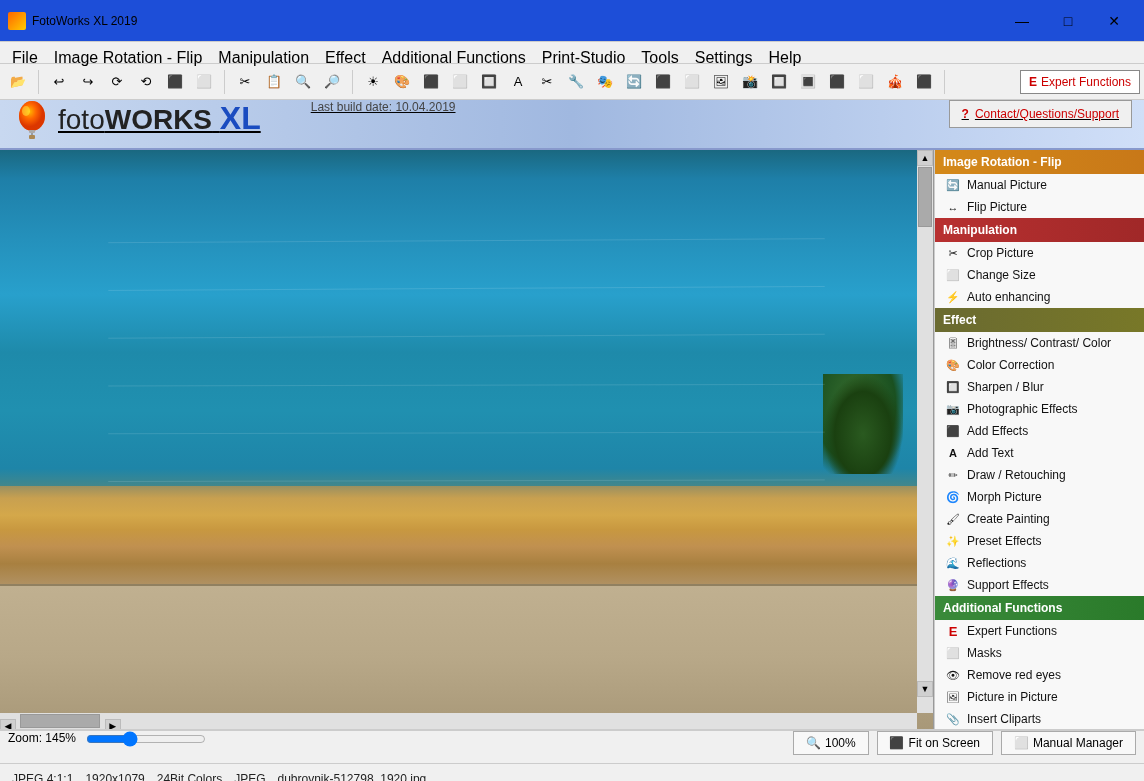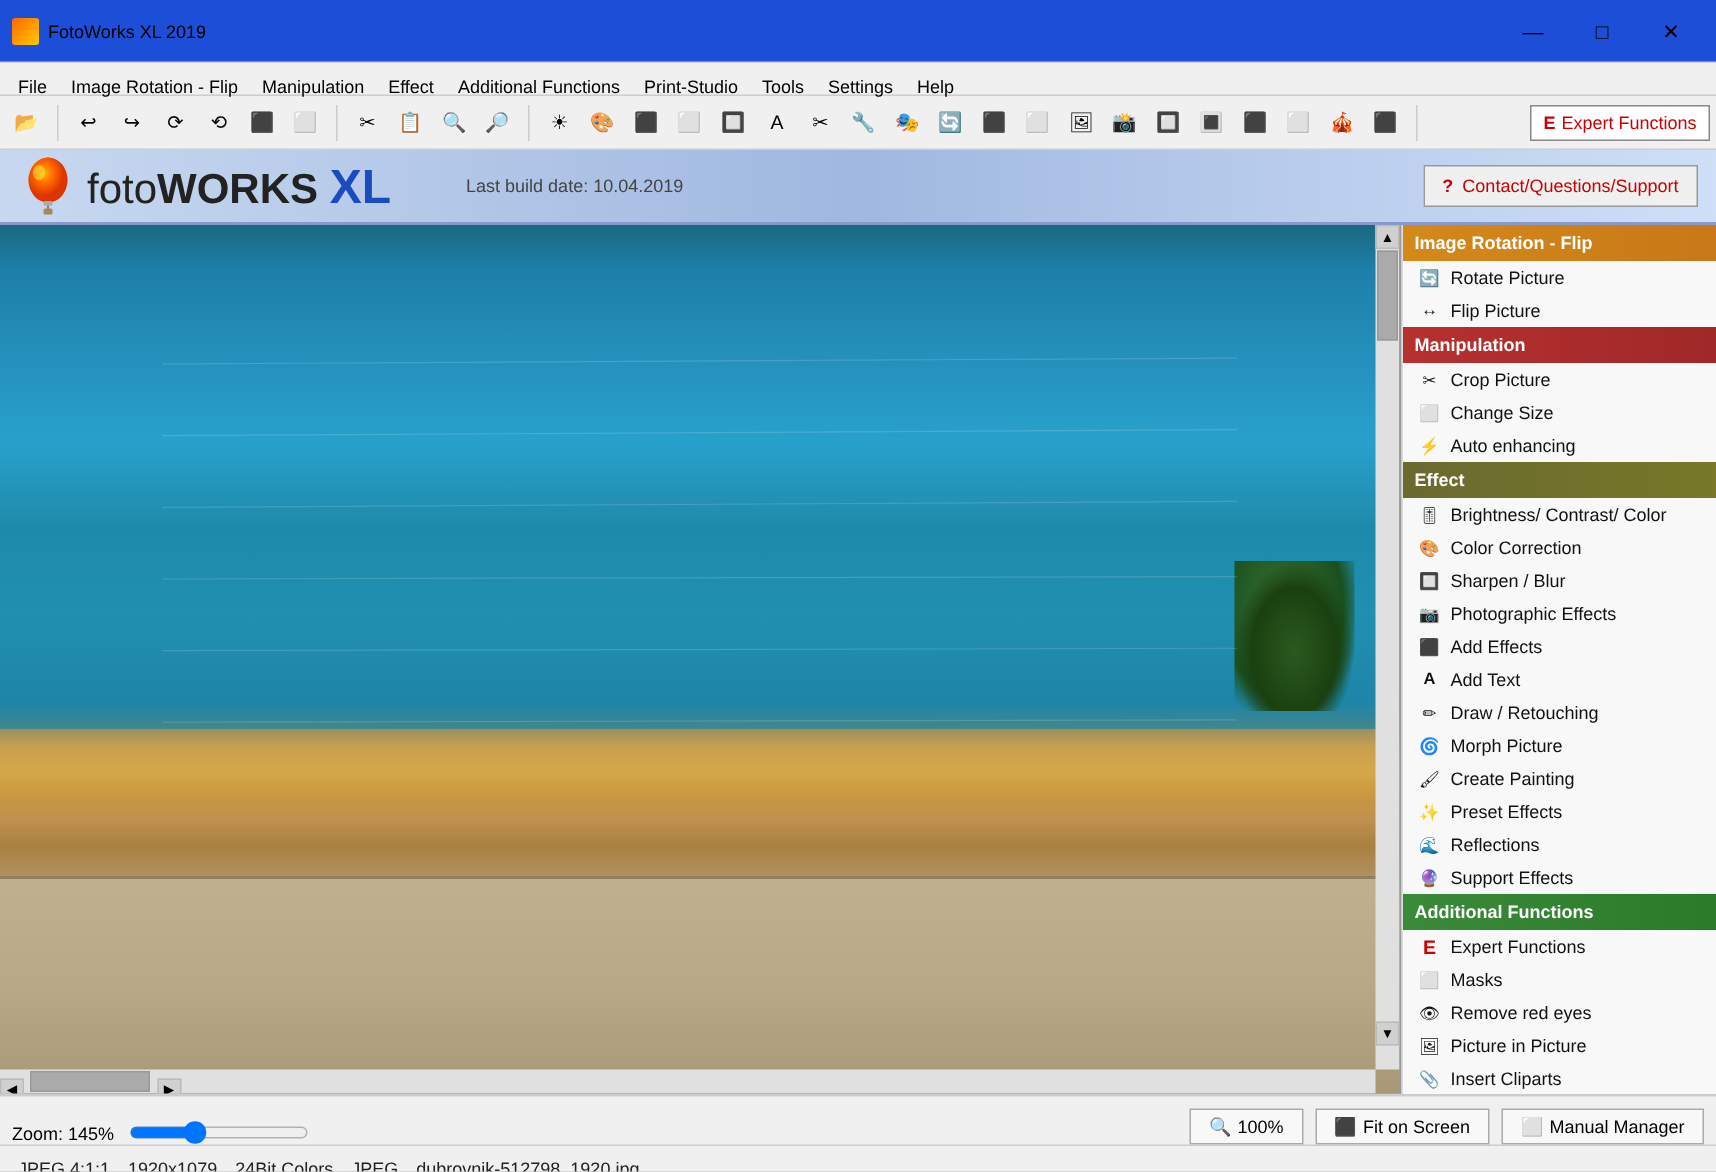--- a/index.html
+++ b/index.html
@@ -7,31 +7,31 @@
 
     
     #titlebar { background: #1d4ed8; height: 42px; display: flex; align-items: center; justify-content: space-between; padding: 0 8px; border-bottom: 1px solid #ccc; }
     #titlebar-left { display: flex; align-items: center; gap: 6px; font-size: 12px; }
     #titlebar-logo { width: 18px; height: 18px; background: linear-gradient(135deg, #ff6600, #ffcc00); border-radius: 2px; }
     #titlebar-controls { display: flex; gap: 2px; }
     .title-btn { width: 44px; height: 28px; display: flex; align-items: center; justify-content: center; cursor: pointer; font-size: 14px; }
 
     
     #menubar { background: #f0f0f0; height: 22px; display: flex; align-items: center; padding: 0 4px; border-bottom: 1px solid #ccc; }
-    .menu-item { padding: 2px 8px; cursor: pointer; font-size: 12px; margin-top: 11px; }
+    .menu-item { padding: 2px 8px; cursor: pointer; font-size: 16px; margin-top: 11px; }
 
     
     #toolbar { background: #f0f0f0; height: 36px; display: flex; align-items: center; padding: 0 4px; border-bottom: 1px solid #ccc; gap: 2px; }
     .tb-group { display: flex; align-items: center; gap: 1px; }
     .tb-sep { width: 1px; height: 24px; background: #ccc; margin: 0 4px; }
     .tb-btn { width: 28px; height: 28px; display: flex; align-items: center; justify-content: center; cursor: pointer; border: 1px solid transparent; font-size: 13px; }
     .tb-expert { display: flex; align-items: center; gap: 4px; padding: 4px 8px; border: 1px solid #888; background: #fff; cursor: pointer; margin-left: auto; font-size: 12px; color: #c00; }
 
     
-    #logobar { background: linear-gradient(to right, #c8d8f0, #a0b8e0, #d0dff8); height: 50px; display: flex; align-items: center; padding: 0 12px; border-bottom: 2px solid #8899cc; }
+    #logobar { background: linear-gradient(to right, #c8d8f0, #a0b8e0, #d0dff8); height: 50px; display: flex; align-items: flex-start; padding: 0 12px; border-bottom: 2px solid #8899cc; text-decoration: underline; }
     #logo-text { font-size: 28px; font-weight: bold; color: #222; margin-left: 6px; }
     #logo-text span { color: #1a4cc0; }
     #logo-xl { font-size: 32px; font-weight: 900; color: #1a4cc0; }
     #build-date { margin-left: 50px; font-size: 12px; color: #444; }
     #contact-btn { margin-left: auto; background: #f0f0f0; border: 1px solid #999; padding: 6px 12px; cursor: pointer; font-size: 12px; display: flex; align-items: center; gap: 6px; color: #c00; }
 
     
     #main { display: flex; height: calc(781px - 30px - 22px - 36px - 50px - 34px - 30px); }
 
     
@@ -45,21 +45,21 @@
     #right-panel { width: 210px; background: #f8f8f8; overflow-y: auto; border-left: 1px solid #ccc; }
     .panel-section-header { padding: 5px 8px; font-weight: bold; font-size: 12px; color: white; }
     .section-img-rotation { background: linear-gradient(to right, #d4891a, #c87818); }
     .section-manipulation { background: linear-gradient(to right, #b83030, #a02828); }
     .section-effect { background: linear-gradient(to right, #6a6a30, #787828); }
     .section-additional { background: linear-gradient(to right, #3a8a3a, #2a7a2a); }
     .panel-item { display: flex; align-items: center; gap: 6px; padding: 3px 10px; cursor: pointer; font-size: 12px; color: #111; }
     .panel-icon { width: 16px; height: 16px; display: flex; align-items: center; justify-content: center; font-size: 11px; flex-shrink: 0; }
 
     
-    #zoombar { height: 34px; background: #f0f0f0; display: flex; align-items: flex-end; padding: 0 8px; gap: 8px; border-top: 2px solid #ccc; }
+    #zoombar { height: 34px; background: #f0f0f0; display: flex; align-items: flex-start; padding: 0 8px; gap: 8px; border-top: 2px solid #ccc; }
     #zoom-label { font-size: 12px; min-width: 70px; }
     #zoom-slider { width: 120px; }
     .zoom-btn { padding: 4px 12px; border: 1px solid #aaa; background: #f8f8f8; cursor: pointer; font-size: 12px; display: flex; align-items: center; gap: 4px; }
 
     
     #statusbar { height: 30px; background: #f0f0f0; display: flex; align-items: center; padding: 0 12px; gap: 12px; font-size: 12px; border-top: 1px solid #ccc; }
     .status-item { color: #222; }
 
     
     .scroll-arrow { width: 16px; height: 16px; background: #d0d0d0; display: flex; align-items: center; justify-content: center; font-size: 9px; cursor: pointer; border: 1px solid #bbb; }
@@ -249,21 +249,21 @@
       <div class="scroll-thumb-h" style="display:inline-block;"></div>
       <div class="scroll-arrow" style="display:inline-flex;width:16px;height:14px;align-items:center;justify-content:center;background:#d0d0d0;border:1px solid #bbb;cursor:pointer;">▶</div>
     </div>
   </div>
 
   <div id="right-panel">
 
     <div class="panel-section-header section-img-rotation">Image Rotation - Flip</div>
     <div class="panel-item">
       <span class="panel-icon">🔄</span>
-      <span>Rotate Picture</span>
+      <span>Manual Picture</span>
     </div>
     <div class="panel-item">
       <span class="panel-icon">↔</span>
       <span>Flip Picture</span>
     </div>
 
     <div class="panel-section-header section-manipulation">Manipulation</div>
     <div class="panel-item">
       <span class="panel-icon">✂</span>
       <span>Crop Picture</span>

